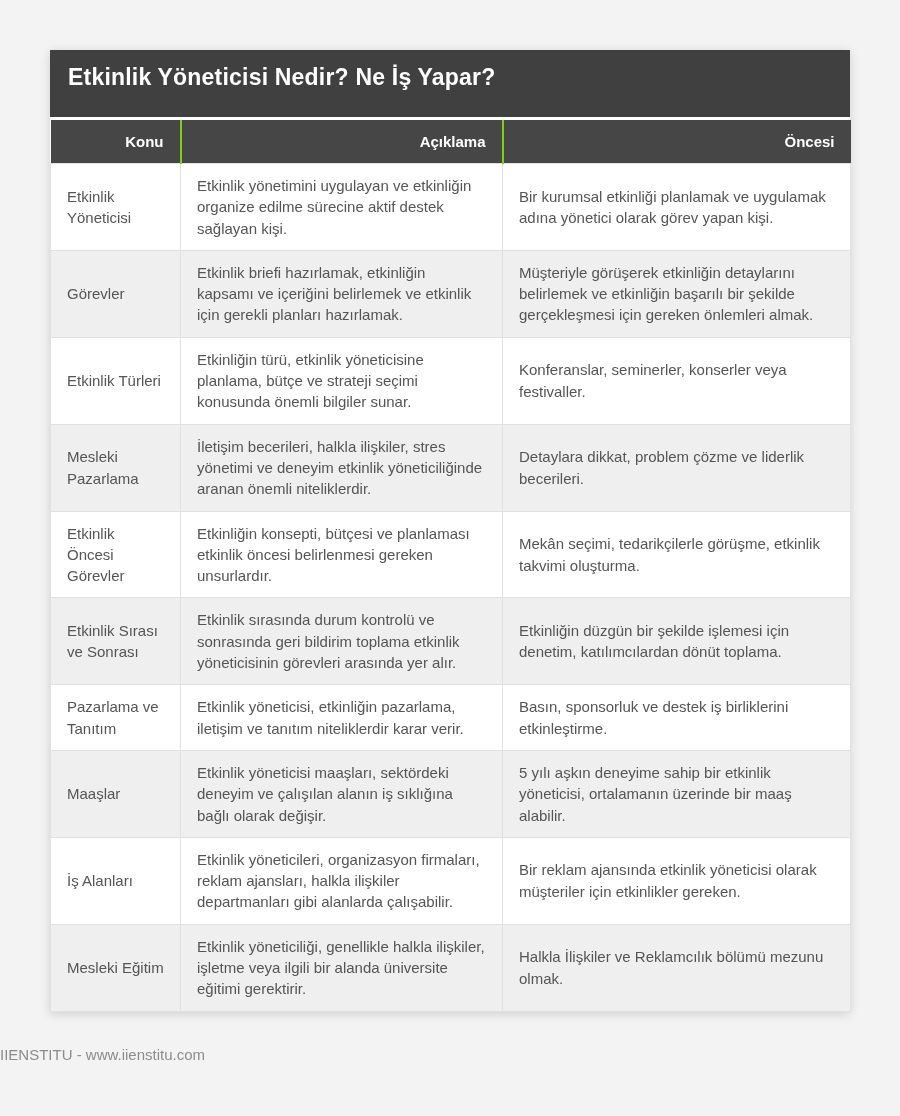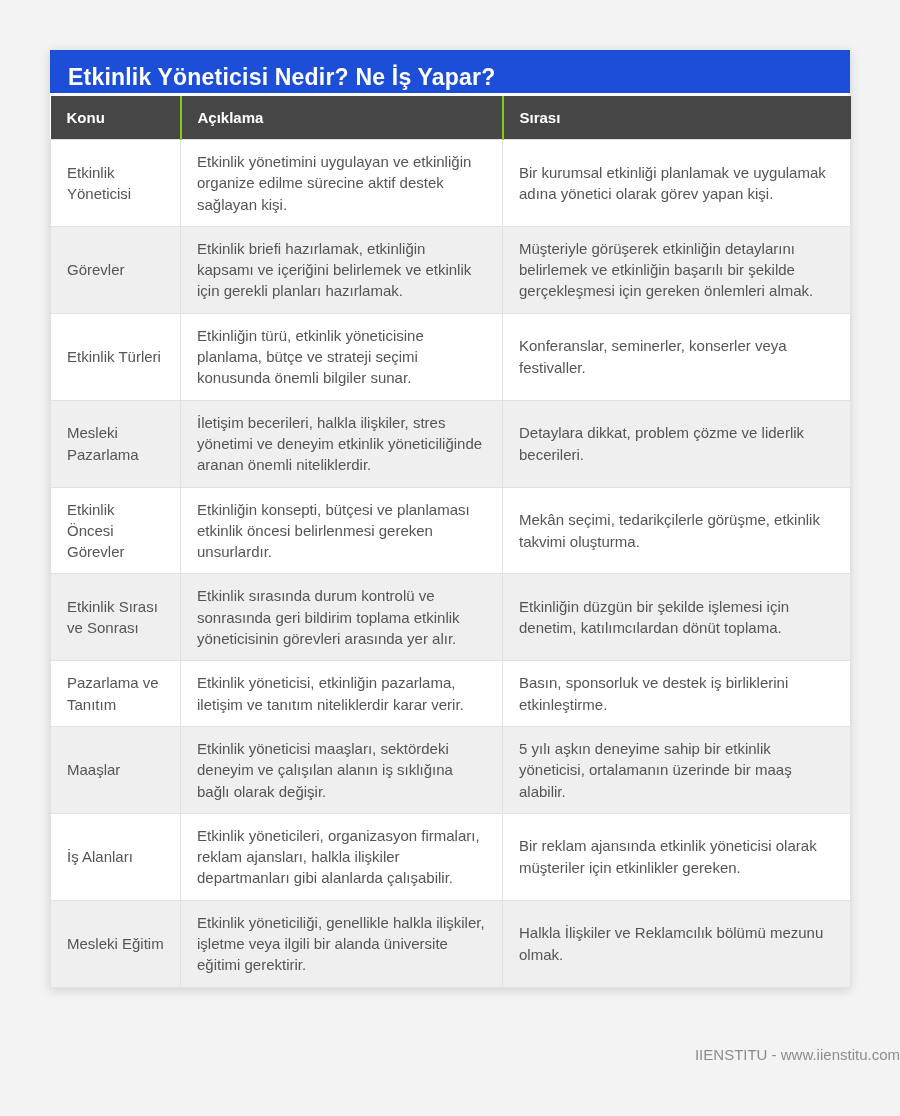--- a/index.html
+++ b/index.html
@@ -16,39 +16,39 @@
   }
   .card {
     position: absolute;
     left: 50px;
     top: 50px;
     width: 800px;
     background: #ffffff;
     box-shadow: 0 2px 10px rgba(0,0,0,0.15);
   }
   .title-bar {
-    background: #1d4ed8;
+    background: #404040;
     color: #ffffff;
     font-size: 23px;
     font-weight: bold;
-    padding: 14px 18px 2px 18px;
+    padding: 14px 18px 26px 18px;
     border-bottom: 3px solid #ffffff;
     letter-spacing: 0.2px;
   }
   table.info-table {
     width: 100%;
     border-collapse: collapse;
     table-layout: fixed;
   }
   table.info-table th {
     background: #464646;
     color: #ffffff;
     font-size: 15px;
     font-weight: bold;
-    text-align: left;
+    text-align: right;
     padding: 13px 16px;
     margin-left: 21px;
   }
   table.info-table th + th {
     border-left: 2px solid #84cc16;
   }
   table.info-table td {
     font-size: 15px;
     color: #555555;
     line-height: 1.42;
@@ -58,41 +58,41 @@
     background: #ffffff;
   }
   table.info-table tbody tr:nth-child(even) td {
     background: #efefef;
   }
   .footer {
     position: absolute;
     top: 1046px;
     left: 0;
     width: 900px;
-    text-align: right;
+    text-align: left;
     color: #8c8c8c;
     font-size: 15px;
   }
 </style>
 </head>
 <body>
 
 <div class="card">
   <div class="title-bar">Etkinlik Yöneticisi Nedir? Ne İş Yapar?</div>
   <table class="info-table">
     <colgroup>
       <col style="width:130px">
       <col style="width:322px">
       <col style="width:348px">
     </colgroup>
     <thead>
       <tr>
         <th>Konu</th>
         <th>Açıklama</th>
-        <th>Sırası</th>
+        <th>Öncesi</th>
       </tr>
     </thead>
     <tbody>
         <tr>
           <td>Etkinlik Yöneticisi</td>
           <td>Etkinlik yönetimini uygulayan ve etkinliğin organize edilme sürecine aktif destek sağlayan kişi.</td>
           <td>Bir kurumsal etkinliği planlamak ve uygulamak adına yönetici olarak görev yapan kişi.</td>
         </tr>
         <tr>
           <td>Görevler</td>

